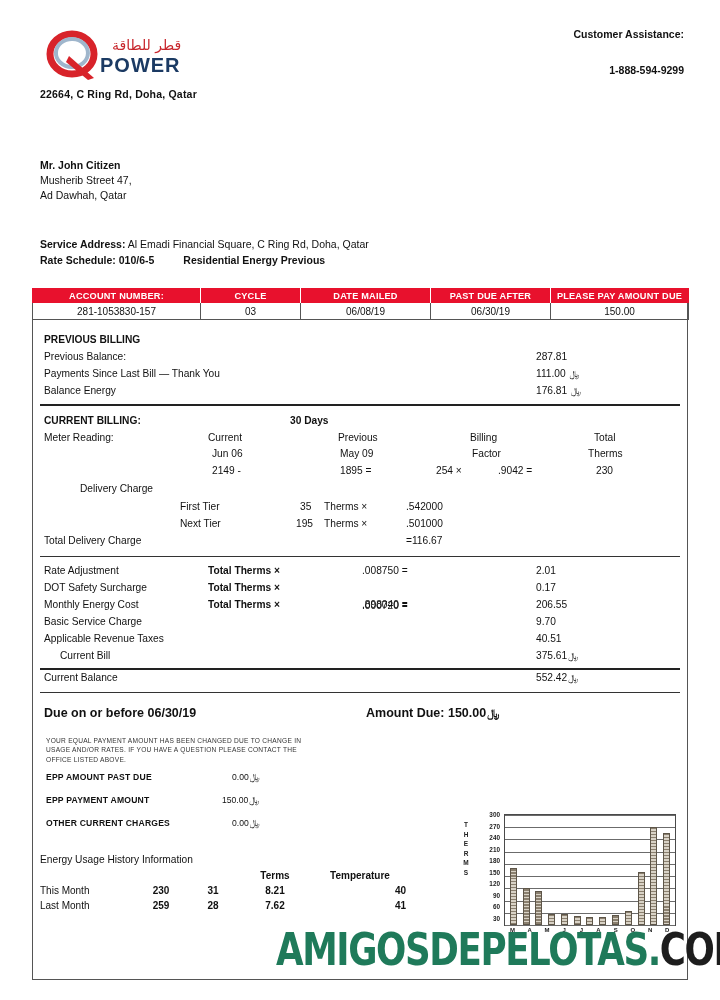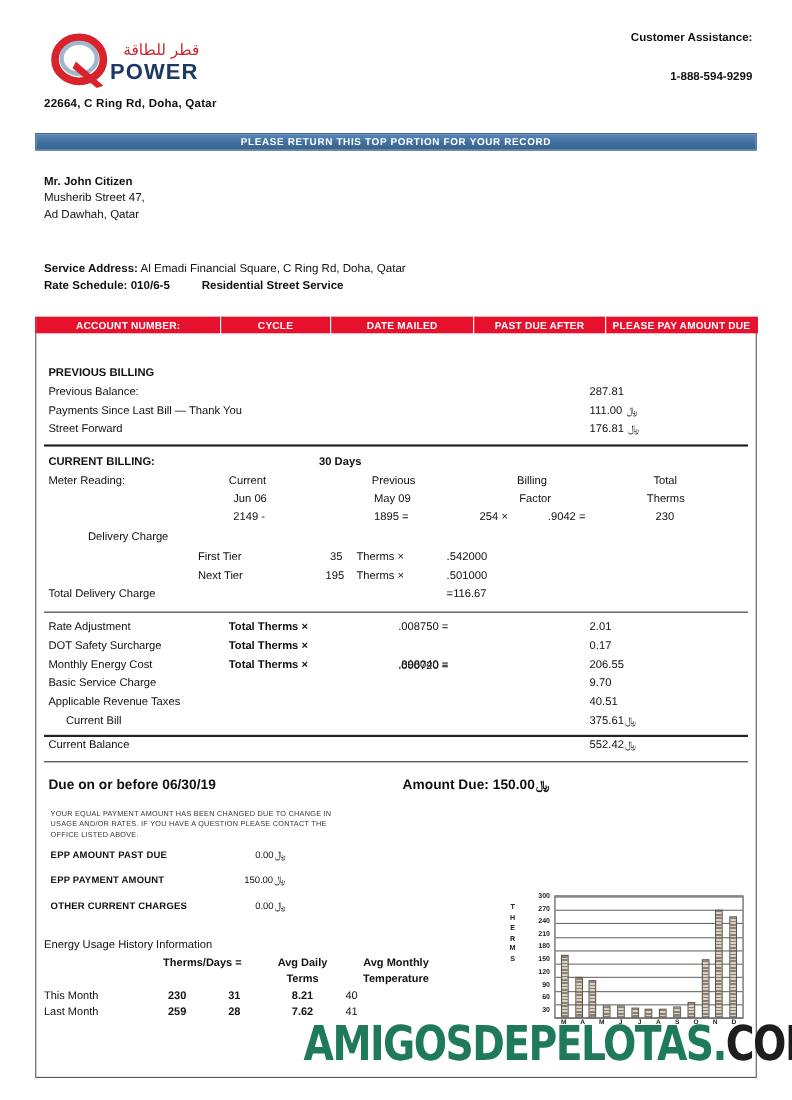--- a/index.html
+++ b/index.html
@@ -193,21 +193,21 @@
     font-size: 10px;
     color: #111;
     border-collapse: collapse;
   }
   .usage td { padding: 0; height: 15px; white-space: nowrap; }
   .usage .hdr { font-weight: bold; text-align: center; }
   .usage .lbl { text-align: left; width: 92px; }
   .usage .num { text-align: center; font-weight: bold; width: 58px; }
   .usage .num2 { text-align: center; font-weight: bold; width: 46px; }
   .usage .num3 { text-align: center; font-weight: bold; width: 78px; }
-  .usage .num4 { text-align: left; font-weight: normal; width: 92px; }
+  .usage .num4 { text-align: right; font-weight: bold; width: 92px; }
 
   
   .chart-wrap {
     position: absolute;
     left: 458px; top: 806px;
     width: 228px; height: 140px;
   }
   .therms-label {
     position: absolute;
     left: 2px; top: 14px;
@@ -305,37 +305,36 @@
         </g>
         <text x="70" y="24" font-family="DejaVu Sans, sans-serif" font-size="14" fill="#c8262c" text-anchor="start">قطر للطاقة</text>
         <text x="58" y="46" font-family="Liberation Sans, sans-serif" font-size="20" font-weight="bold" fill="#1b3a63" letter-spacing="1">POWER</text>
       </svg>
     </div>
     <div class="company-address">22664, C Ring Rd, Doha, Qatar</div>
     <div class="assist-title">Customer Assistance:</div>
     <div class="assist-phone">1-888-594-9299</div>
   </div>
 
-  <div class="banner">PLEASE RETURN THIS TOP PORTION FOR YOUR RECORD</div>
 
   <div class="addr">
     <div class="nm">Mr. John Citizen</div>
     <div>Musherib Street 47,</div>
     <div>Ad Dawhah, Qatar</div>
   </div>
 
   <div class="svc">
     <div>
       <b>Service Address:</b>
       <span class="val">Al Emadi Financial Square, C Ring Rd, Doha, Qatar</span>
     </div>
     <div class="rate-sched">
       <b>Rate Schedule:</b>
       <b>010/6-5</b>
-      <span class="rate-name">Residential Street Service</span>
+      <span class="rate-name">Residential Energy Previous</span>
     </div>
   </div>
 
   <div class="bodybox"></div>
 
   <table class="acct-table">
     <colgroup>
       <col style="width:168px">
         <col style="width:100px">
         <col style="width:130px">
@@ -343,38 +342,45 @@
         <col style="width:138px">
     </colgroup>
     <tbody>
         <tr>
       <th>ACCOUNT NUMBER:</th>
       <th>CYCLE</th>
       <th>DATE MAILED</th>
       <th>PAST DUE AFTER</th>
       <th>PLEASE PAY AMOUNT DUE</th>
     </tr>
+    <tr class="vals">
+      <td>281-1053830-157</td>
+      <td>03</td>
+      <td>06/08/19</td>
+      <td>06/30/19</td>
+      <td>150.00</td>
+    </tr>
   </tbody>
     </table>
 
   <div class="detail">
 
     <div class="row b" style="left:12px; top:14px;">PREVIOUS BILLING</div>
 
     <div class="row" style="left:12px; top:31px;">Previous Balance:</div>
     <div class="row" style="left:504px; top:31px;">
       <span>287.81</span><span class="rial"></span>
     </div>
 
     <div class="row" style="left:12px; top:48px;">Payments Since Last Bill — Thank You</div>
     <div class="row" style="left:504px; top:48px;">
       <span>111.00</span> <span class="rial">﷼</span>
     </div>
 
-    <div class="row" style="left:12px; top:65px;">Street Forward</div>
+    <div class="row" style="left:12px; top:65px;">Balance Energy</div>
     <div class="row" style="left:504px; top:65px;">
       <span>176.81</span> <span class="rial">﷼</span>
     </div>
 
     <div class="hr hr2" style="left:8px; top:84px; width:640px;"></div>
 
     <div class="row b" style="left:12px; top:95px;">CURRENT BILLING:</div>
     <div class="row b" style="left:258px; top:95px;">30 Days</div>
 
     <div class="row" style="left:12px; top:112px;">Meter Reading:</div>
@@ -469,26 +475,20 @@
   </div>
 
   <div class="epp-row bold" style="left:46px; top:818px;">OTHER CURRENT  CHARGES</div>
   <div class="epp-row" style="left:232px; top:818px;">
     <span>0.00</span><span class="rial">﷼</span>
   </div>
 
   <div class="usage-title">Energy Usage History Information</div>
   <table class="usage">
     <tbody>
-        <tr>
-      <td class="lbl"></td>
-      <td class="hdr" colspan="2">Therms/Days  =</td>
-      <td class="hdr">Avg Daily</td>
-      <td class="hdr">Avg Monthly</td>
-    </tr>
     <tr>
       <td class="lbl"></td>
       <td></td>
       <td></td>
       <td class="hdr">Terms</td>
       <td class="hdr">Temperature</td>
     </tr>
     <tr>
       <td class="lbl">This Month</td>
       <td class="num">230</td>

